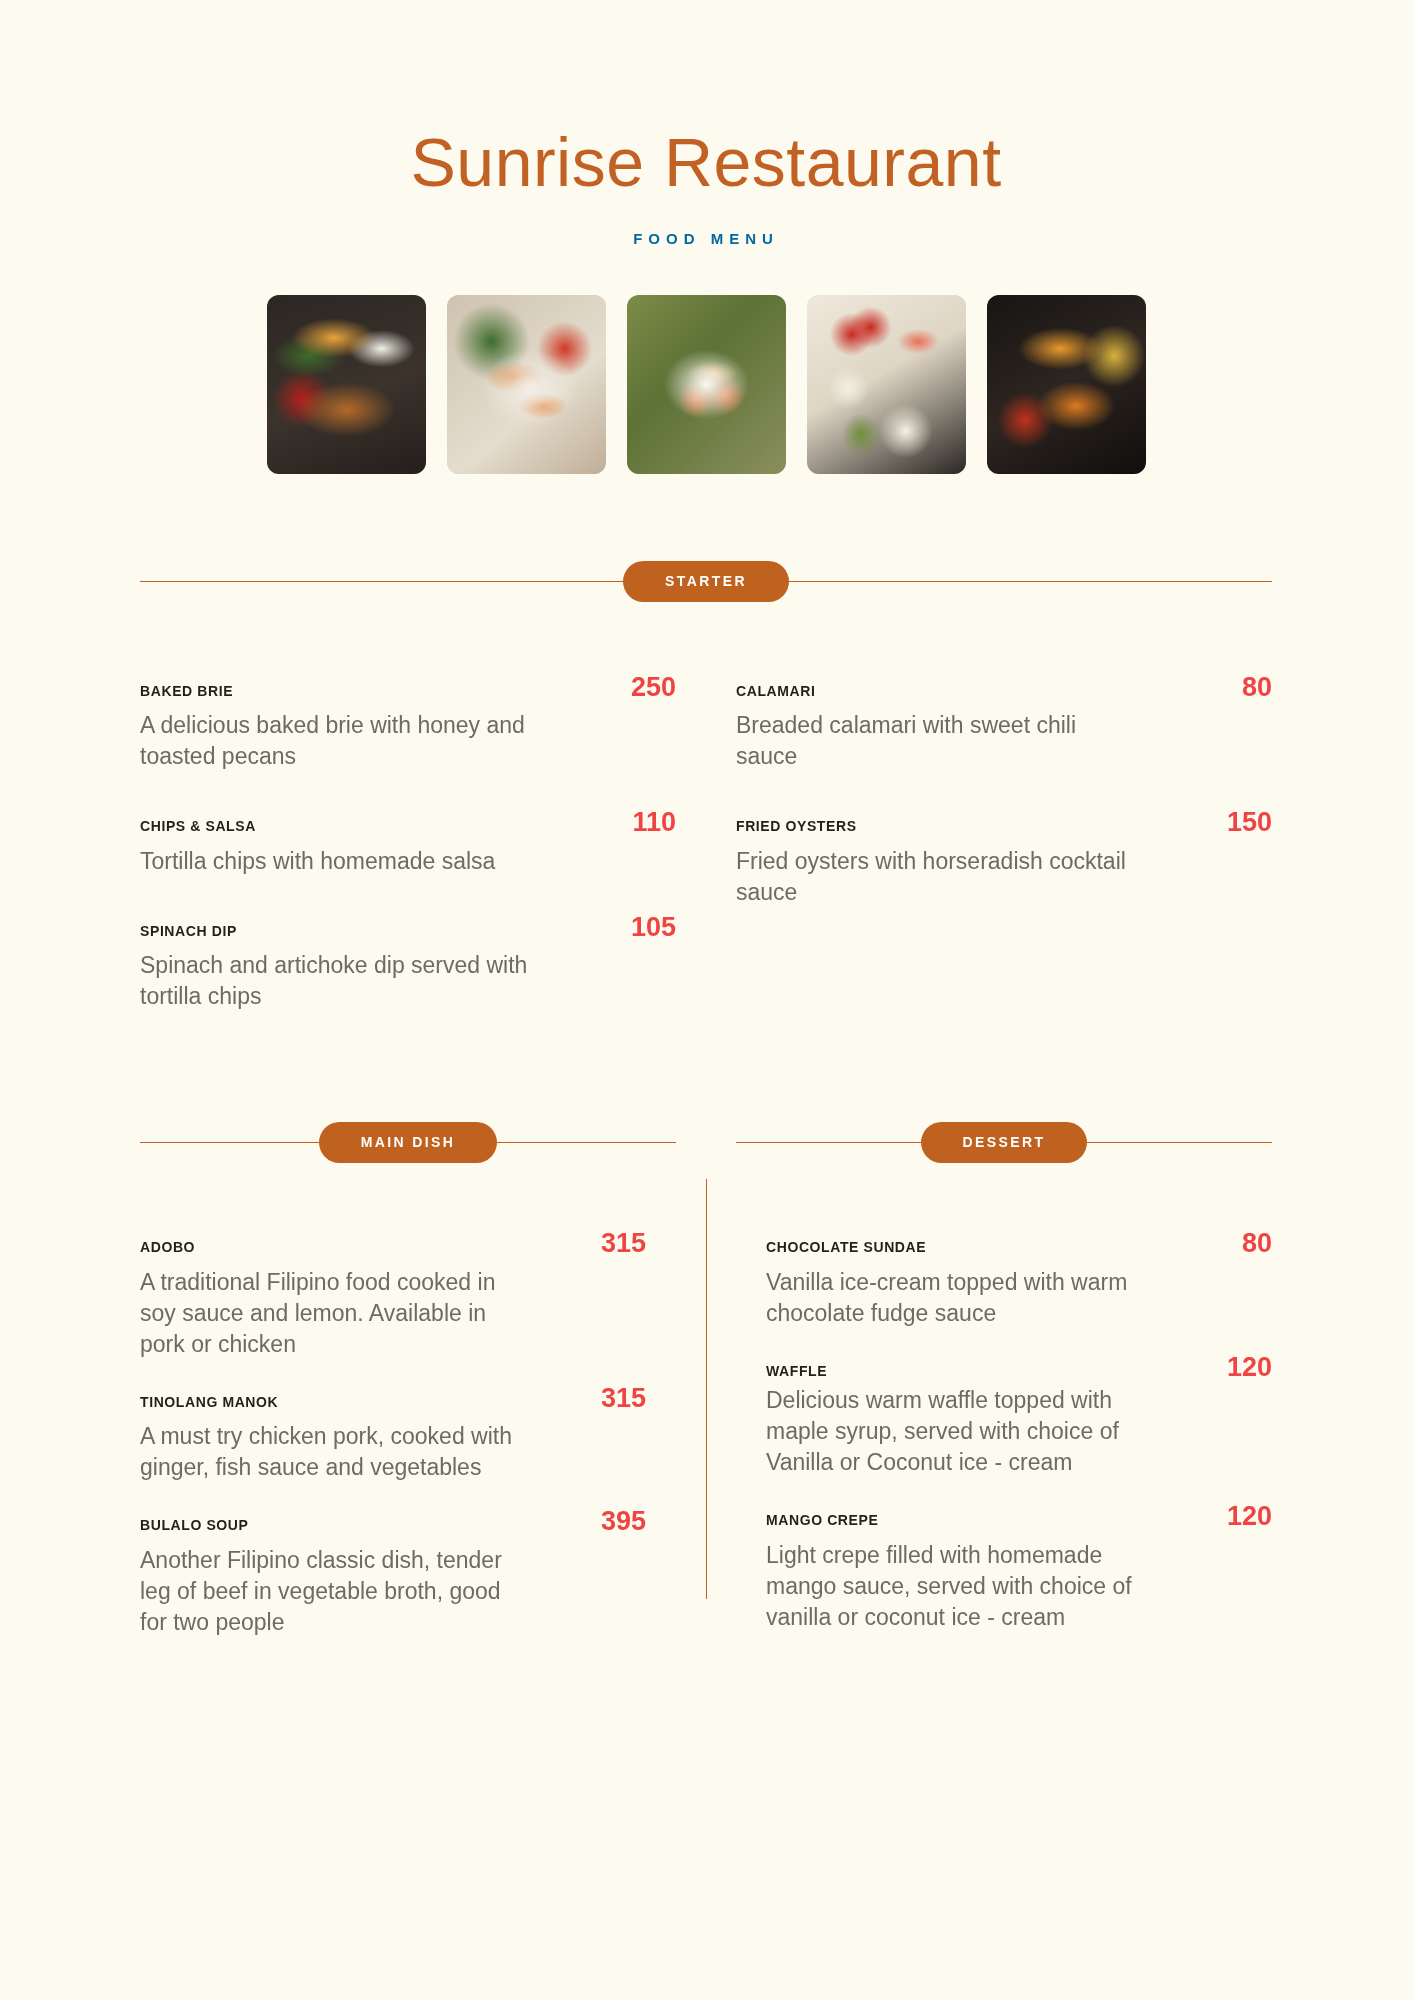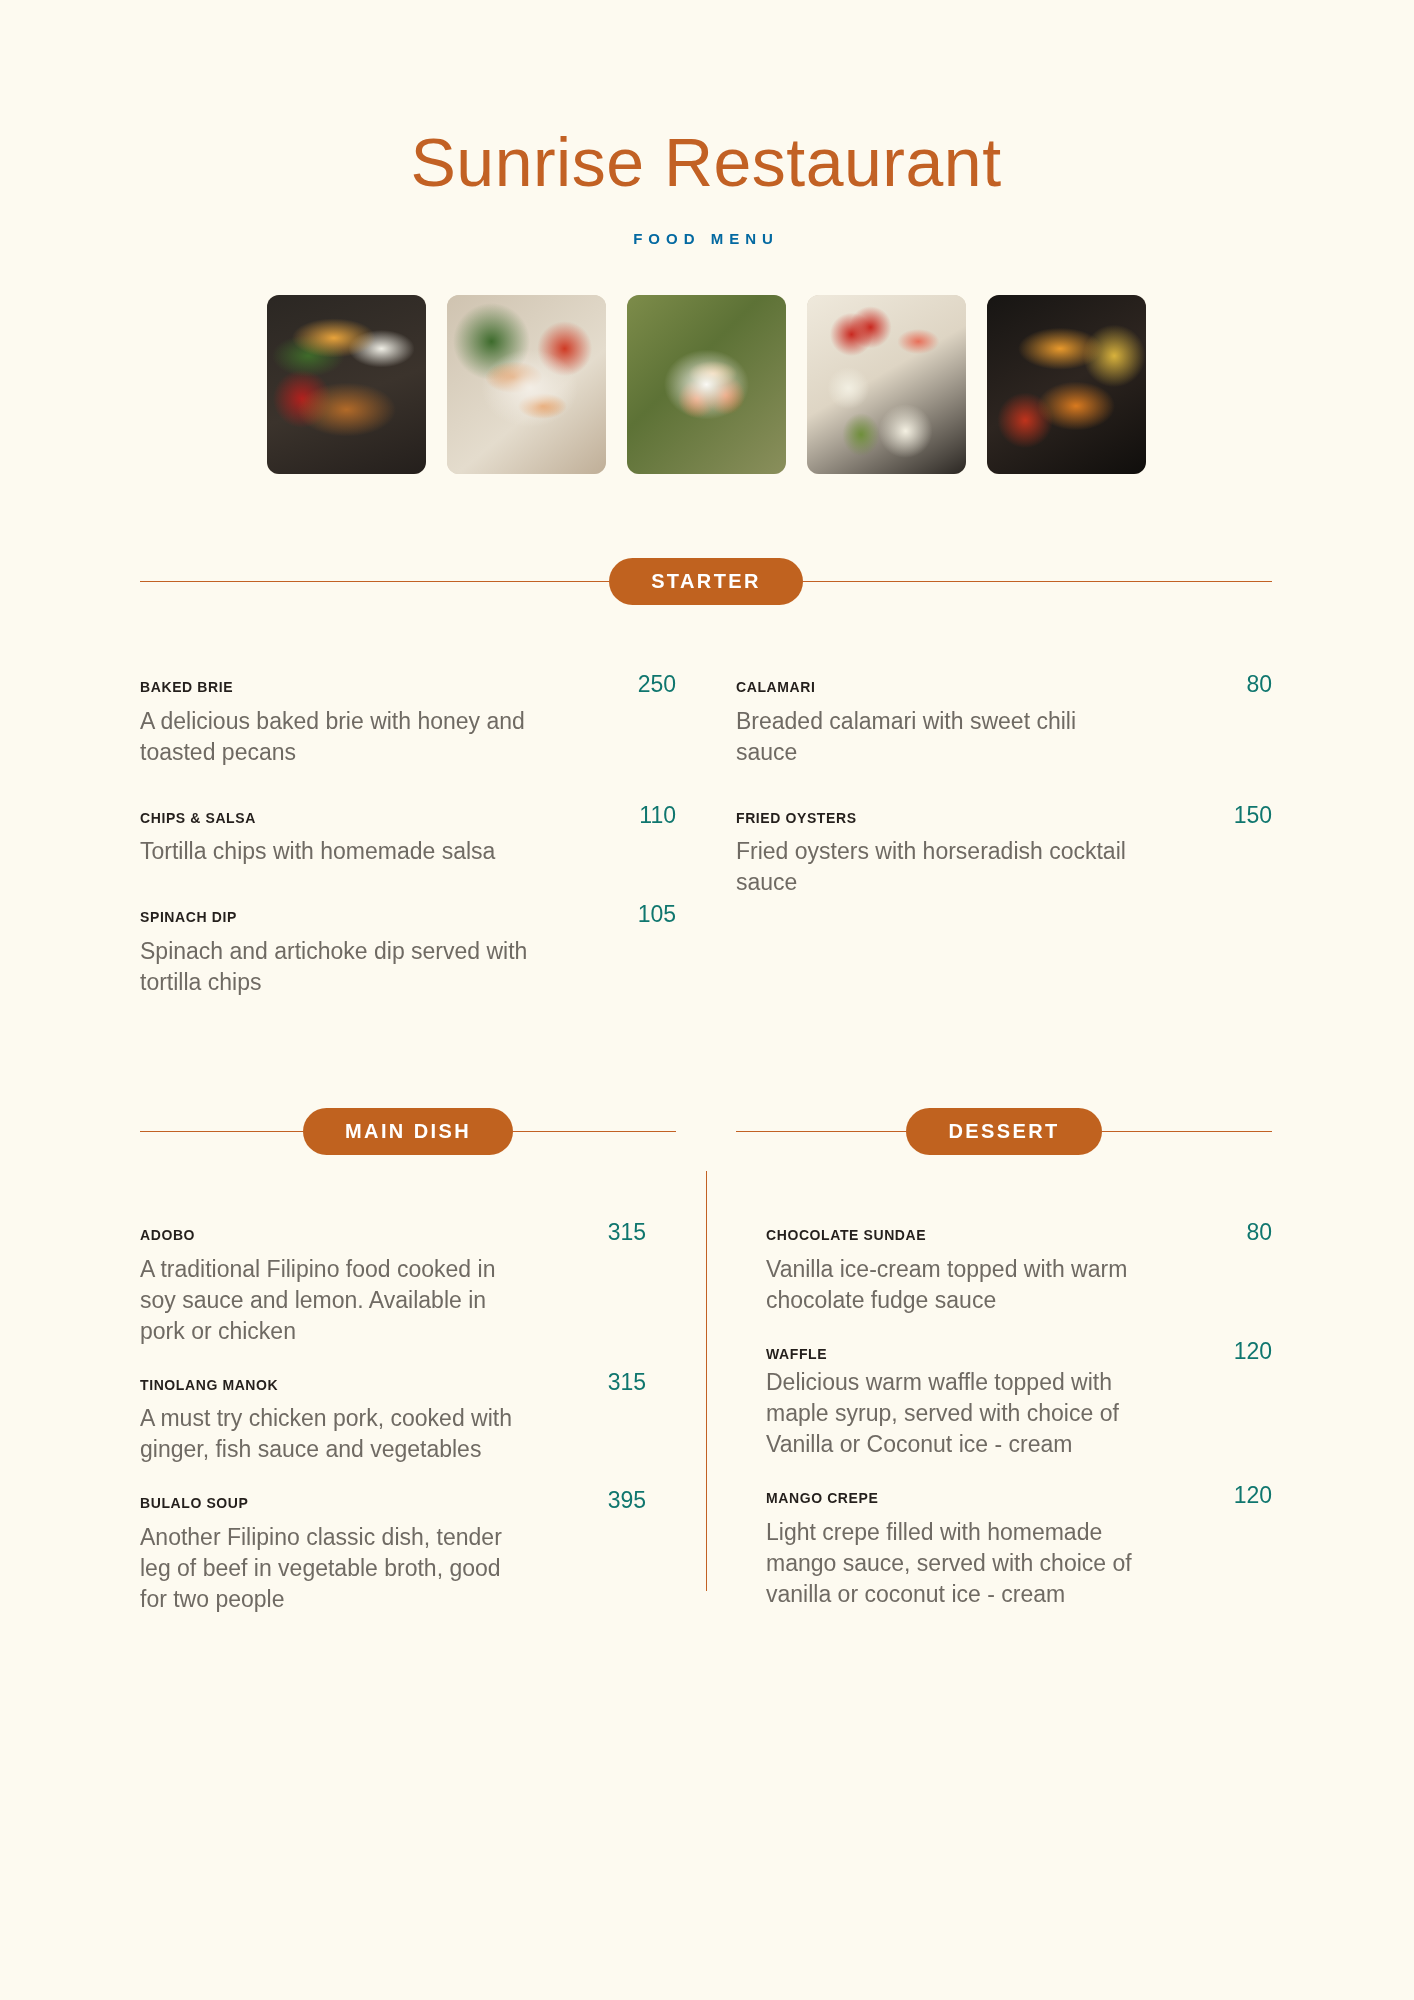--- a/index.html
+++ b/index.html
@@ -123,21 +123,21 @@
     flex: 1 1 auto;
     height: 1px;
     background: #c26124;
   }
   .pill {
     flex: 0 0 auto;
     background: #c0621f;
     color: #ffffff;
     border-radius: 24px;
     padding: 13px 42px 14px;
-    font-size: 20px;
+    font-size: 14px;
     font-weight: 700;
     letter-spacing: 2.4px;
     line-height: 1;
     white-space: nowrap;
   }
 
   .starter-head {
     margin-top: 85px;
   }
   .starter-head .pill { margin: 0 auto; }
@@ -161,23 +161,23 @@
     gap: 18px;
   }
   .item-name {
     font-size: 14px;
     font-weight: 700;
     letter-spacing: 0.6px;
     color: #241f1c;
     line-height: 1.2;
   }
   .item-price {
-    font-size: 23px;
-    font-weight: 400;
-    color: #0f766e;
+    font-size: 27px;
+    font-weight: 700;
+    color: #ef4444;
     line-height: 1.2;
     white-space: nowrap;
   }
   .item-desc {
     margin-top: 7px;
     font-size: 23px;
     line-height: 1.35;
     color: #6f6a63;
     max-width: 400px;
   }

